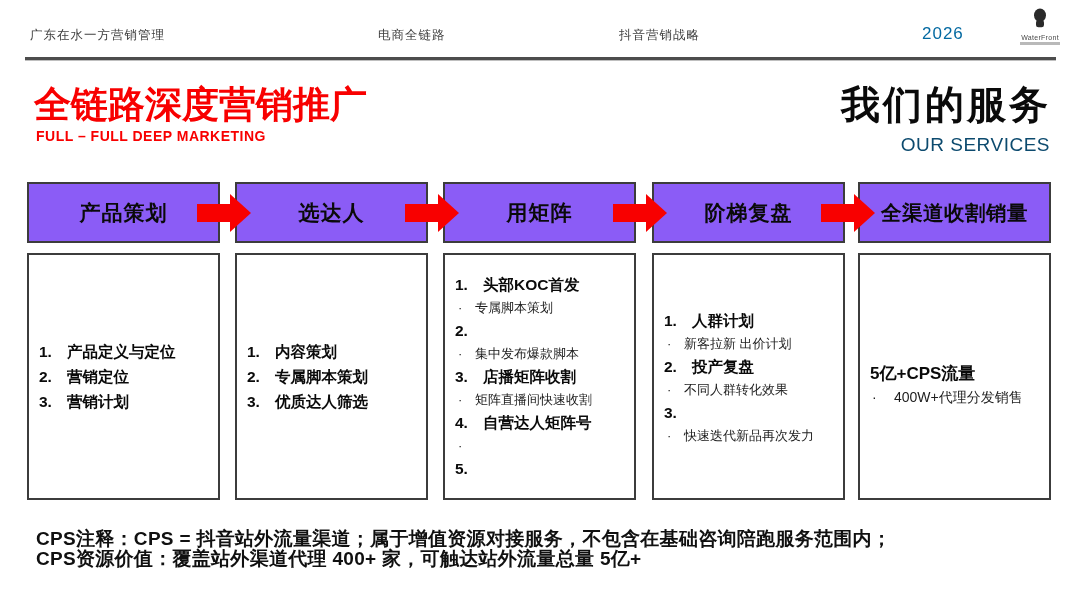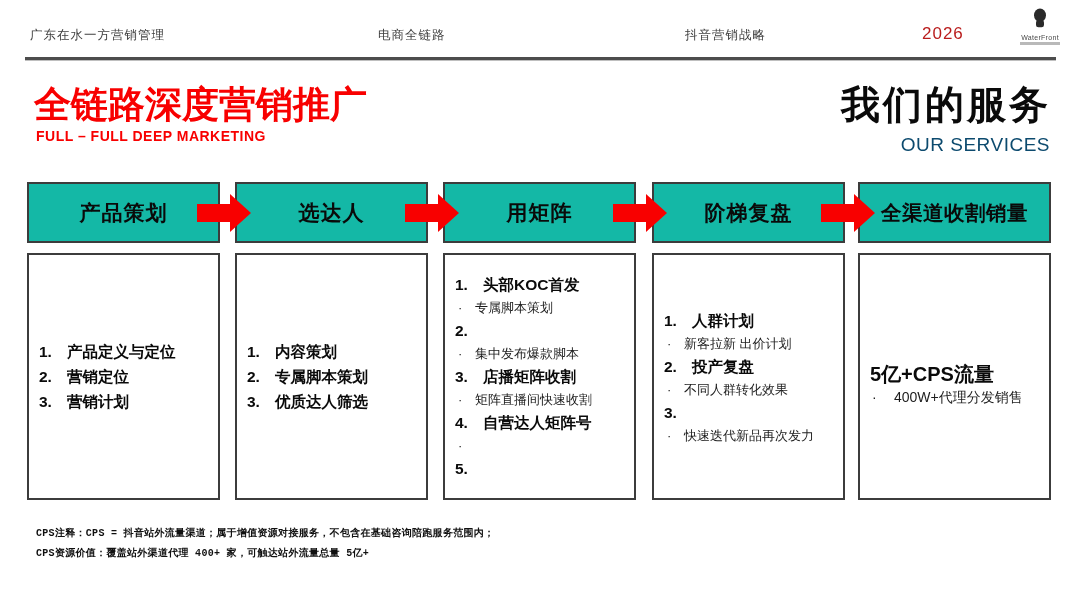--- a/index.html
+++ b/index.html
@@ -6,64 +6,64 @@
   body{
     width:1080px;height:607px;position:relative;overflow:hidden;
     background:#ffffff;
     font-family:"Liberation Sans","DejaVu Sans",sans-serif;
     color:#111;
   }
   
   .nav-item{position:absolute;top:27px;font-size:12.5px;color:#3f3f3f;letter-spacing:1px;text-align:right;}
   .nav-1{left:30px;}
   .nav-2{left:378px;}
-  .nav-3{left:685px;}
-  .year{position:absolute;top:24px;left:922px;font-size:17px;color:#b91c1c;letter-spacing:1px;}
+  .nav-3{left:619px;}
+  .year{position:absolute;top:24px;left:922px;font-size:17px;color:#0369a1;letter-spacing:1px;}
   .logo{position:absolute;top:8px;left:1012px;width:56px;text-align:center;}
   .logo-mark{display:inline-block;line-height:0;}
   .logo-text{font-size:7px;color:#4a4a4a;margin-top:1px;letter-spacing:0.3px;}
   .logo-tag{height:3px;width:40px;margin:1px auto 0;background:#b9b9b9;}
   .divider{position:absolute;left:25px;top:57px;width:1031px;height:3px;background:#4d4d4d;border-bottom:1px solid #bfbfbf;}
 
   
   .title-main{position:absolute;left:34px;top:80px;font-size:37px;font-weight:700;color:var(--accent-red,#f80000);letter-spacing:0;}
   .title-sub{position:absolute;left:36px;top:128px;font-size:14px;font-weight:700;color:var(--accent-red,#f80000);letter-spacing:0.5px;}
   .svc-main{position:absolute;right:29px;top:78px;font-size:39px;font-weight:700;color:#0a0a0a;letter-spacing:3px;}
   .svc-sub{position:absolute;right:30px;top:134px;font-size:19px;color:#0c4a6e;letter-spacing:0.5px;}
 
   
   .hbox{position:absolute;top:182px;height:61px;width:193px;border:2px solid #3c3c3c;
         box-sizing:border-box;display:flex;align-items:center;justify-content:center;
-        font-size:21px;font-weight:700;color:#0a0a0a;letter-spacing:1px;background:#14b8a6;}
+        font-size:21px;font-weight:700;color:#0a0a0a;letter-spacing:1px;background:#8b5cf6;}
   .hbox.wide{font-size:20.5px;letter-spacing:0.5px;}
   .cbox{position:absolute;top:253px;height:247px;width:193px;border:2px solid #3c3c3c;
         box-sizing:border-box;background:#fff;display:flex;flex-direction:column;
         justify-content:center;padding:8px 4px 8px 10px;}
   .c1{left:27px;} .c2{left:235px;} .c3{left:443px;} .c4{left:652px;} .c5{left:858px;}
 
   .row{display:flex;align-items:baseline;}
   .row .marker{flex:none;}
   .row.num{font-weight:700;font-size:15.5px;line-height:25px;color:#0a0a0a;}
   .row.num .marker{width:28px;}
   .row.bullet{font-size:13px;line-height:21px;color:#1c1c1c;}
   .row.bullet .marker{width:17px;padding-left:3px;}
-  .row.title{font-weight:700;font-size:20px;line-height:26px;color:#0a0a0a;margin-top:16px;}
+  .row.title{font-weight:700;font-size:17px;line-height:26px;color:#0a0a0a;margin-top:16px;}
   .cbox.c5 .row.bullet{font-size:14px;}
   .cbox.c5 .row.bullet .marker{width:22px;padding-left:2px;}
 
   
   .arrow{position:absolute;top:194px;width:54px;height:38px;z-index:3;}
   .arrow .shaft{position:absolute;left:0;top:10px;width:33px;height:18px;background:var(--accent-red,#f80000);}
   .arrow .head{position:absolute;left:33px;top:0;width:0;height:0;
     border-top:19px solid transparent;border-bottom:19px solid transparent;
     border-left:21px solid var(--accent-red,#f80000);}
   .a1{left:197px;} .a2{left:405px;} .a3{left:613px;} .a4{left:821px;}
 
   
-  .footer-line{position:absolute;left:36px;font-size:10px;font-weight:700;color:#101010;letter-spacing:0.3px;font-family:Liberation Mono, monospace;}
+  .footer-line{position:absolute;left:36px;font-size:19px;font-weight:700;color:#101010;letter-spacing:0.3px;}
   .fl1{top:526px;} .fl2{top:546px;}
 </style>
 </head>
 <body>
 
 <div class="nav-item nav-1">广东在水一方营销管理</div>
 <div class="nav-item nav-2">电商全链路</div>
 <div class="nav-item nav-3">抖音营销战略</div>
 <div class="year">2026</div>
 <div class="logo">

